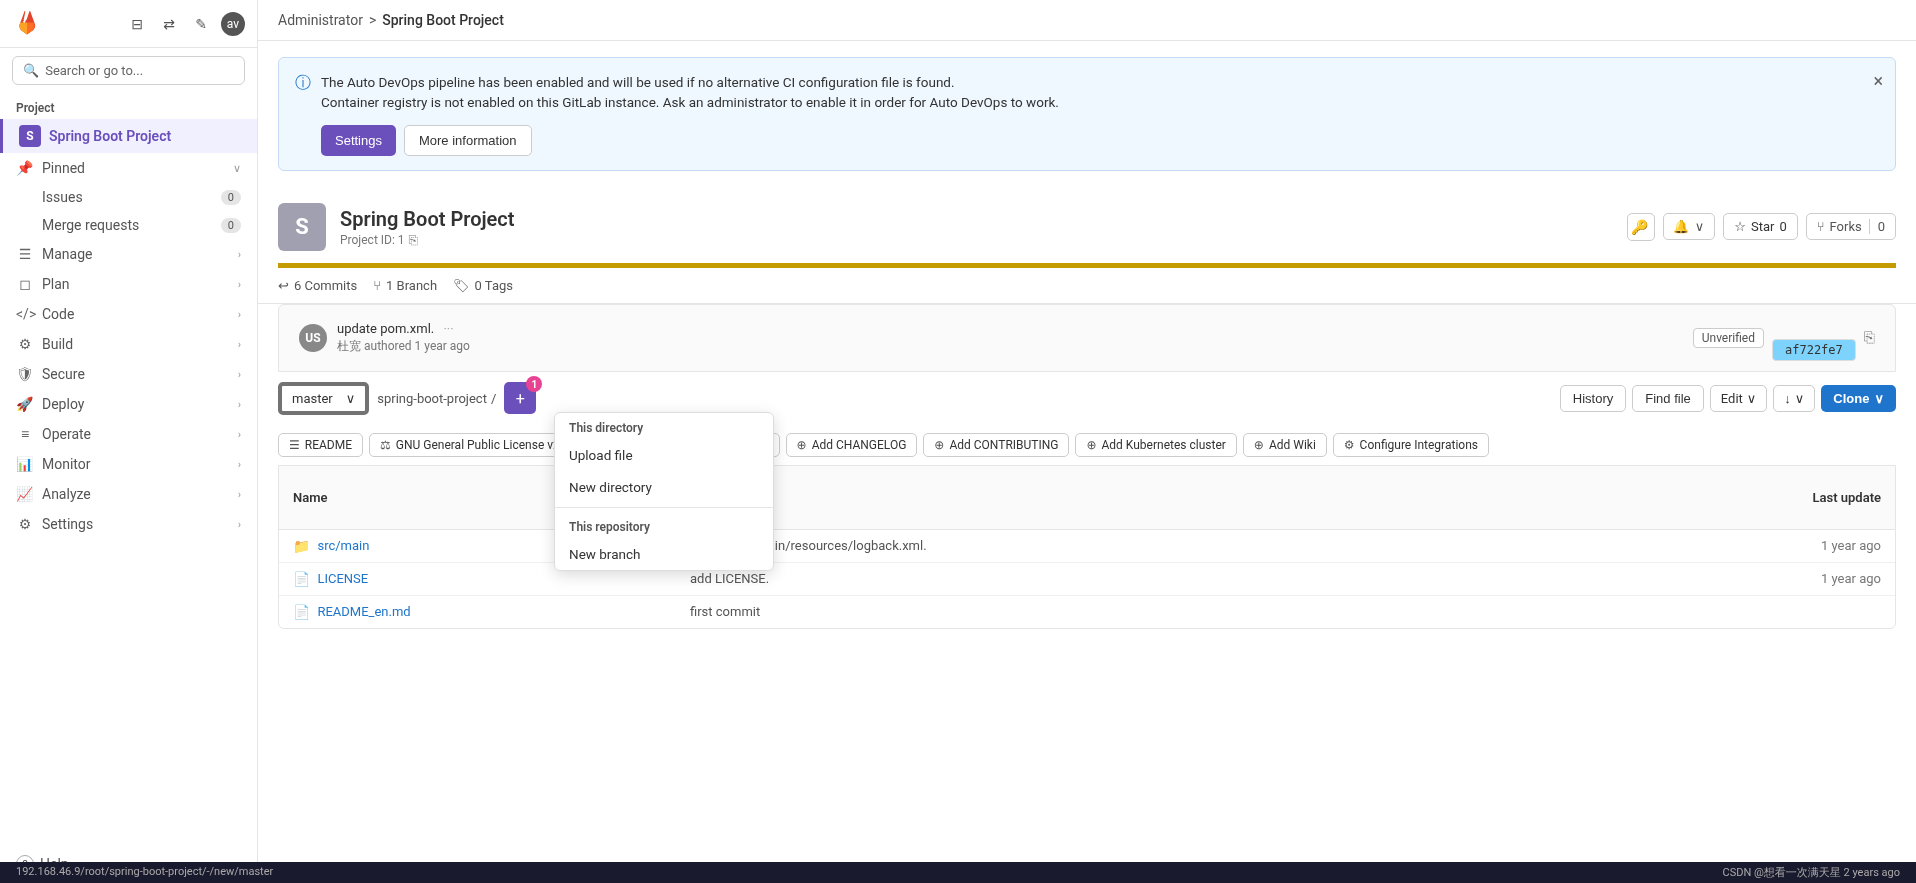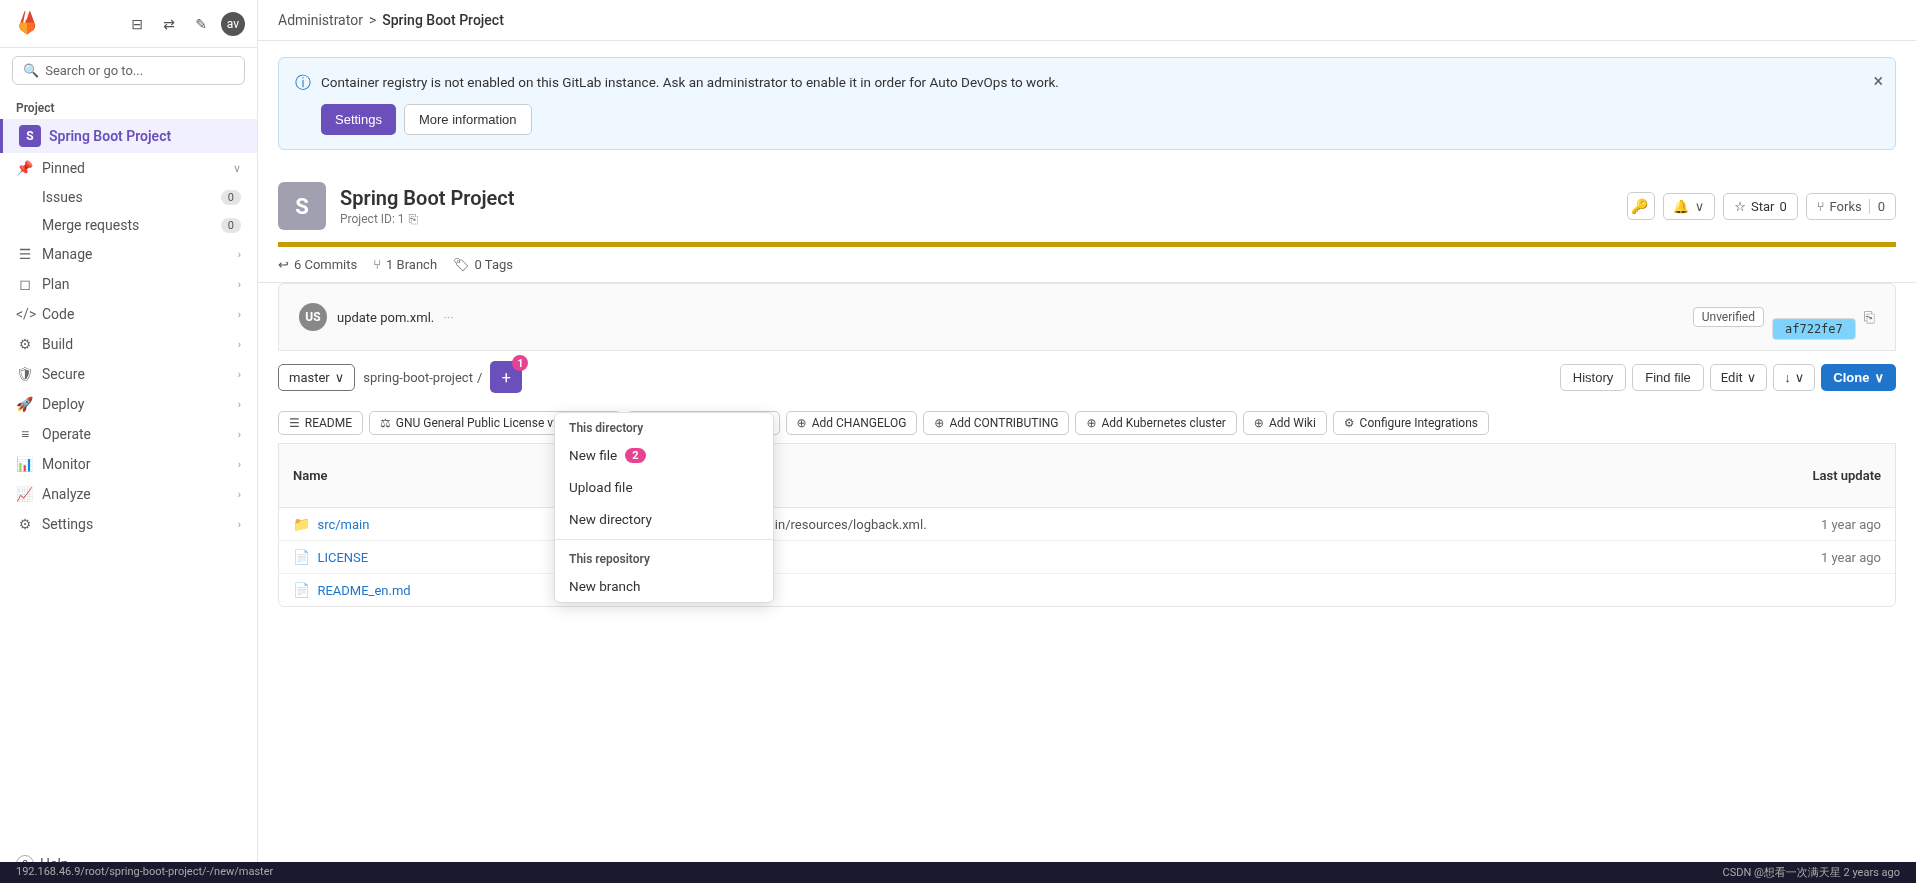--- a/index.html
+++ b/index.html
@@ -58,21 +58,21 @@
     .commit-info { flex: 1; font-size: 13px; }
     .commit-message { color: #333; font-weight: 400; }
     .commit-author { color: #777; font-size: 12px; margin-top: 2px; }
     .commit-right { display: flex; align-items: center; gap: 8px; margin-left: auto; }
     .unverified-badge { background: #fff; border: 1px solid #ccc; color: #555; border-radius: 4px; padding: 2px 8px; font-size: 12px; }
     .commit-hash { background: #7dd3fc; border: 1px solid #ddd; border-radius: 4px; padding: 3px 12px; font-size: 12px; font-family: monospace; color: #333; margin-top: 24px; }
     .copy-icon-btn { color: #777; cursor: pointer; }
 
     
     .repo-toolbar { display: flex; align-items: center; gap: 8px; padding: 10px 20px; }
-    .branch-selector { display: flex; align-items: center; gap: 5px; border: 1px solid #737373; border-radius: 5px; padding: 5px 10px; cursor: pointer; font-size: 13px; background: white; }
+    .branch-selector { display: flex; align-items: center; gap: 13px; border: 4px solid #737373; border-radius: 5px; padding: 5px 10px; cursor: pointer; font-size: 13px; background: white; }
     .path-display { color: #555; font-size: 13px; display: flex; align-items: center; gap: 4px; }
     .add-btn { width: 32px; height: 32px; background: #6b4fbb; color: white; border-radius: 5px; display: flex; align-items: center; justify-content: center; cursor: pointer; font-size: 16px; position: relative; }
     .add-badge { position: absolute; top: -6px; right: -6px; background: #e84393; color: white; border-radius: 50%; width: 16px; height: 16px; font-size: 10px; display: flex; align-items: center; justify-content: center; font-weight: bold; }
     .toolbar-right { margin-left: auto; display: flex; gap: 6px; }
     .toolbar-btn { border: 1px solid #ccc; background: white; border-radius: 5px; padding: 5px 12px; cursor: pointer; font-size: 13px; color: #333; }
     .clone-btn { background: #1f75cb; color: white; border: none; border-radius: 5px; padding: 5px 12px; cursor: pointer; font-size: 13px; display: flex; align-items: center; gap: 5px; font-weight: bold; }
     .edit-btn { display: flex; align-items: center; gap: 4px; border: 1px solid #ccc; background: white; border-radius: 5px; padding: 5px 10px; cursor: pointer; font-size: 13px; color: #333; }
 
     
     .quick-actions { display: flex; flex-wrap: wrap; gap: 6px; padding: 8px 20px; }
@@ -242,20 +242,21 @@
 
   <div class="breadcrumb">
     <span style="cursor:pointer;">Administrator</span>
     <span>&gt;</span>
     <span class="current">Spring Boot Project</span>
   </div>
 
   <div class="alert-banner">
     <span class="alert-icon">ⓘ</span>
     <div class="alert-text">
+      <div>The Auto DevOps pipeline has been enabled and will be used if no alternative CI configuration file is found.</div>
       <div>Container registry is not enabled on this GitLab instance. Ask an administrator to enable it in order for Auto DevOps to work.</div>
       <div class="alert-actions">
         <button class="btn-primary">Settings</button>
         <button class="btn-secondary">More information</button>
       </div>
     </div>
     <span class="alert-close">×</span>
   </div>
 
   <div class="project-header">
@@ -306,20 +307,24 @@
   </div>
 
   <div class="last-commit">
     <div class="commit-avatar">
       <span>US</span>
     </div>
     <div class="commit-info">
       <div class="commit-message">
         <span>update pom.xml.</span>
         <span style="color:#aaa;margin-left:6px;cursor:pointer;">···</span>
+      </div>
+      <div class="commit-author">
+        <span>杜宽</span>
+        <span>authored 1 year ago</span>
       </div>
     </div>
     <div class="commit-right">
       <span class="unverified-badge">Unverified</span>
       <span class="commit-hash">af722fe7</span>
       <span class="copy-icon-btn">⎘</span>
     </div>
   </div>
 
   <div class="repo-toolbar">
@@ -418,24 +423,20 @@
       <div class="file-commit-msg">first commit</div>
       <div class="file-date"></div>
     </div>
   </div>
 
 </div>
 
 <div class="dropdown-menu">
   <div class="dropdown-section-title">This directory</div>
   <div class="dropdown-item">
-    <span>New file</span>
-    <span class="dropdown-badge">2</span>
-  </div>
-  <div class="dropdown-item">
     <span>Upload file</span>
   </div>
   <div class="dropdown-item">
     <span>New directory</span>
   </div>
   <hr class="dropdown-divider">
   <div class="dropdown-section-title">This repository</div>
   <div class="dropdown-item">
     <span>New branch</span>
   </div>

